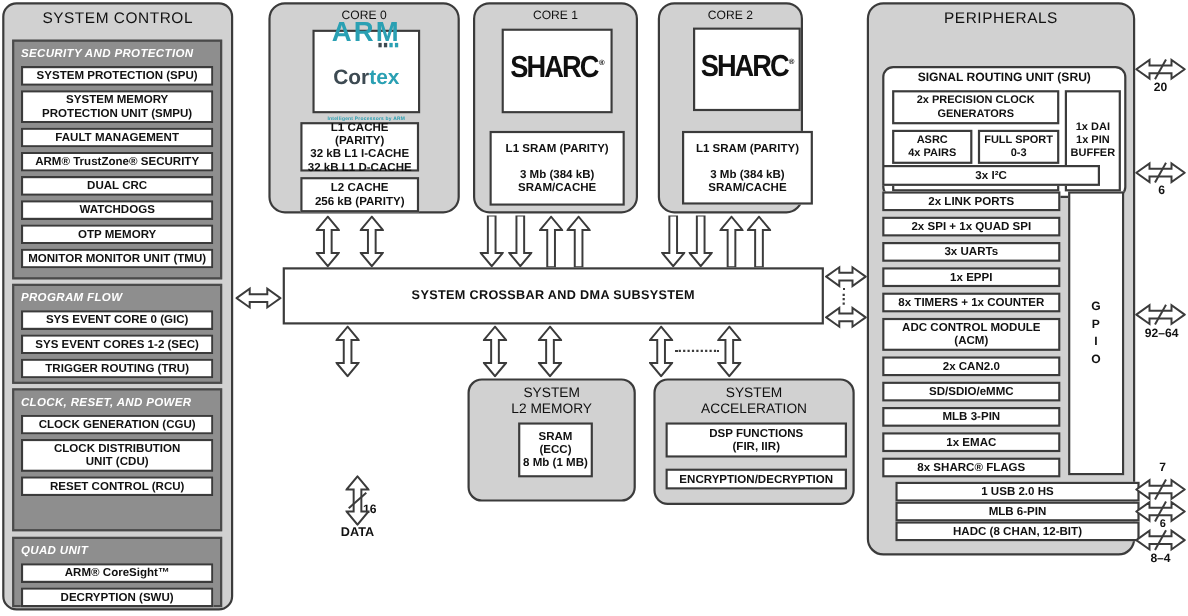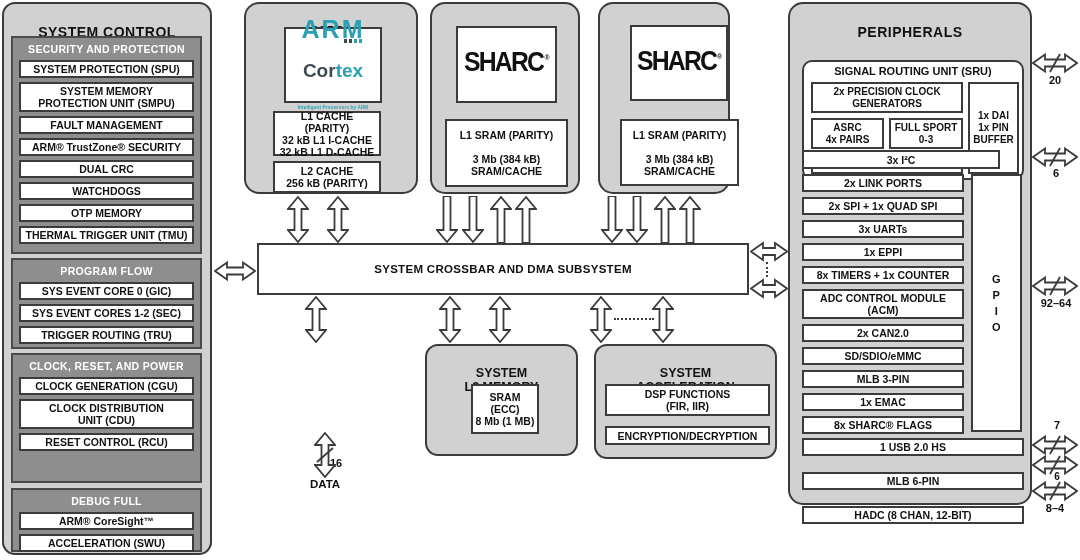--- a/index.html
+++ b/index.html
@@ -1,24 +1,24 @@
 <!DOCTYPE html>
 <html><head>
 <meta charset="utf-8">
 <style>
   * { box-sizing: border-box; margin: 0; padding: 0; font-family: "Liberation Sans", sans-serif; }
   html,body { width: 1080px; height: 560px; background: #fff; }
   #canvas { position: relative; width: 1080px; height: 560px; background: #fff; overflow: hidden; }
 
   .gblock { position: absolute; background: #d1d1d1; border: 2.5px solid #3b3b3b; border-radius: 15px; }
-  .title  { position: absolute; top: 20px; left: 0; right: 0; text-align: center; font-weight: bold; color: #111; }
+  .title  { position: absolute; top: 4px; left: 0; right: 0; text-align: center; font-weight: normal; color: #111; }
   .pre    { white-space: pre-line; }
 
   .panel  { position: absolute; background: #8e8e8e; border: 2px solid #4a4a4a; padding: 3px 6px 5px; }
-  .panel-header { color: #fff; font-weight: bold; font-size: 10.5px; text-align: center; margin: 2px 0 5px; letter-spacing: .3px; }
+  .panel-header { color: #fff; font-weight: bold; font-size: 10.5px; margin: 2px 0 5px; letter-spacing: .3px; font-style: italic; }
   .col    { display: flex; flex-direction: column; gap: 4px; }
 
   .wbox { background: #fff; border: 2px solid #3b3b3b; font-weight: bold; font-size: 10.5px; text-align: center;
           display: flex; flex-direction: column; align-items: center; justify-content: center;
           white-space: pre-line; line-height: 12px; min-height: 18px; padding: 1px 2px; color: #111; }
   .abs  { position: absolute; }
 
   .srubox { position: absolute; background: #fff; border: 2.5px solid #3b3b3b; border-radius: 10px; margin-top: 36px; }
   .sru-title { font-weight: bold; font-size: 11px; text-align: center; margin-top: 3px; color: #111; }
 
@@ -58,21 +58,21 @@
       <div class="panel-header">SECURITY AND PROTECTION</div>
       <div class="col">
           <div class="wbox">SYSTEM PROTECTION (SPU)</div>
           <div class="wbox">SYSTEM MEMORY
 PROTECTION UNIT (SMPU)</div>
           <div class="wbox">FAULT MANAGEMENT</div>
           <div class="wbox">ARM® TrustZone® SECURITY</div>
           <div class="wbox">DUAL CRC</div>
           <div class="wbox">WATCHDOGS</div>
           <div class="wbox">OTP MEMORY</div>
-          <div class="wbox">THERMAL TRIGGER UNIT (TMU)</div>
+          <div class="wbox">MONITOR MONITOR UNIT (TMU)</div>
         </div>
     </div>
 
     <div class="panel" style="left:7px;top:254px;width:191px;height:91px">
       <div class="panel-header">PROGRAM FLOW</div>
       <div class="col">
           <div class="wbox">SYS EVENT CORE 0 (GIC)</div>
           <div class="wbox">SYS EVENT CORES 1-2 (SEC)</div>
           <div class="wbox">TRIGGER ROUTING (TRU)</div>
         </div>
@@ -82,24 +82,24 @@
       <div class="panel-header">CLOCK, RESET, AND POWER</div>
       <div class="col">
           <div class="wbox">CLOCK GENERATION (CGU)</div>
           <div class="wbox">CLOCK DISTRIBUTION
 UNIT (CDU)</div>
           <div class="wbox">RESET CONTROL (RCU)</div>
         </div>
     </div>
 
     <div class="panel" style="left:7px;top:484px;width:191px;height:64px">
-      <div class="panel-header">DEBUG FULL</div>
+      <div class="panel-header">QUAD UNIT</div>
       <div class="col">
           <div class="wbox">ARM® CoreSight™</div>
-          <div class="wbox">ACCELERATION (SWU)</div>
+          <div class="wbox">DECRYPTION (SWU)</div>
         </div>
     </div>
   </div>
 
   <div class="gblock" style="left:244px;top:2px;width:174px;height:192px">
     <div class="title" style="font-size:11px">CORE 0</div>
     <div class="wbox abs armlogo" style="left:38px;top:23px;width:98px;height:76px">
       <div class="arm1">ARM</div>
       <div class="arm2">
         <span class="cor">Cor</span><span class="tex">tex</span>
@@ -190,21 +190,21 @@
         <div class="wbox">MLB 3-PIN</div>
         <div class="wbox">1x EMAC</div>
         <div class="wbox">8x SHARC® FLAGS</div>
       </div>
 
     <div class="wbox abs gpiobox" style="left:181px;top:170px;width:51px;height:258px">G
 P
 I
 O</div>
 
-    <div class="col abs" style="left:12px;top:434px;width:222px;gap:16px">
+    <div class="col abs" style="left:24px;top:434px;width:222px;gap:0">
         <div class="wbox">1 USB 2.0 HS</div>
         <div class="wbox">MLB 6-PIN</div>
         <div class="wbox">HADC (8 CHAN, 12-BIT)</div>
       </div>
   </div>
 
   <div class="arr" style="left:287px;top:196px;width:22px;height:47px"><svg width="22" height="47" viewBox="0 0 22 47">
         <path d="M 11 1 L 21 13 L 14.5 13 L 14.5 34 L 21 34 L 11 46 L 1 34 L 7.5 34 L 7.5 13 L 1 13 Z" fill="#fff" stroke="#3b3b3b" stroke-width="1.8" stroke-linejoin="miter"></path>
       </svg></div>
   <div class="arr" style="left:327px;top:196px;width:22px;height:47px"><svg width="22" height="47" viewBox="0 0 22 47">

